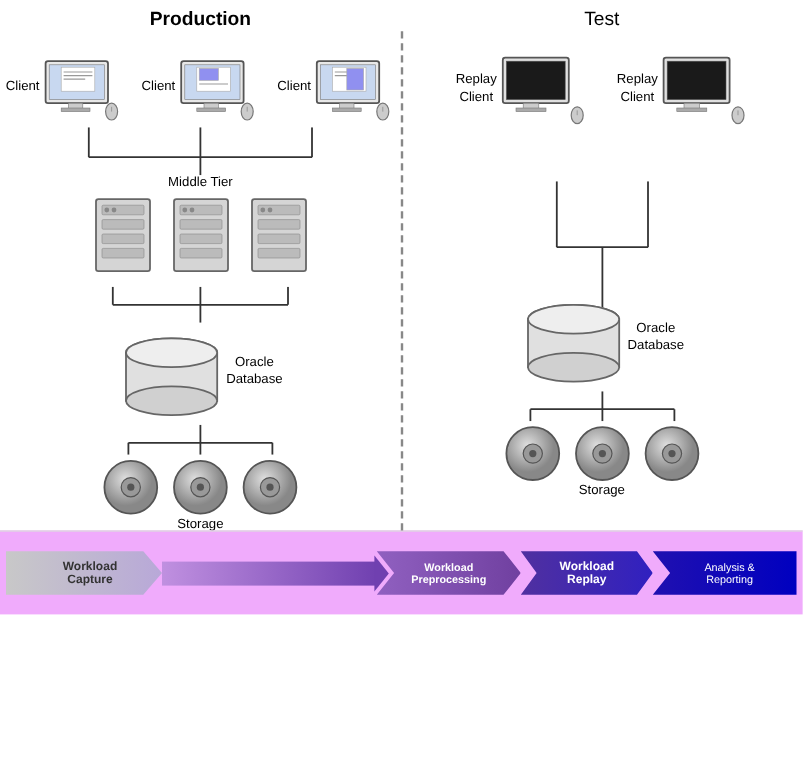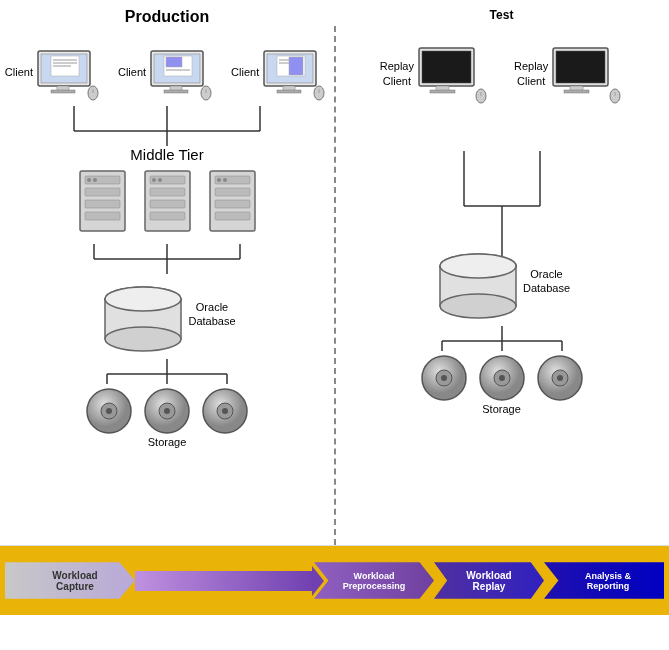--- a/index.html
+++ b/index.html
@@ -8,21 +8,21 @@
       height: 650px;
       background: #ffffff;
       font-family: Arial, sans-serif;
       font-size: 12px;
       overflow: hidden;
       position: relative;
     }
 
     .main-container {
       width: 669px;
-      height: 615px;
+      height: 512px;
       display: flex;
       flex-direction: column;
       position: relative;
     }
 
     .sections-row {
       display: flex;
       flex: 1;
       position: relative;
     }
@@ -163,21 +163,21 @@
 </head>
 <body>
 
 <div class="main-container">
 
   <div class="section-header-row">
     <div class="prod-header">
       <span style="font-size:16px; font-weight:bold;">Production</span>
     </div>
     <div class="test-header">
-      <span style="font-size:12px; font-weight:bold;">Test</span>
+      <span style="font-size:16px; font-weight:normal;">Test</span>
     </div>
   </div>
 
   <div class="sections-row" style="position:relative; height:530px;">
 
     <div class="divider"></div>
 
     <div class="production-side" style="position:absolute; left:0; top:0; width:334px; height:530px;">
 
       <div class="clients-row" style="margin-top:10px;">
@@ -233,21 +233,21 @@
 
       <svg width="280" height="40" style="display:block; margin: 0 auto;">
 
         <line x1="47" y1="0" x2="47" y2="25" stroke="#333" stroke-width="1.5"></line>
         <line x1="140" y1="0" x2="140" y2="25" stroke="#333" stroke-width="1.5"></line>
         <line x1="233" y1="0" x2="233" y2="25" stroke="#333" stroke-width="1.5"></line>
         <line x1="47" y1="25" x2="233" y2="25" stroke="#333" stroke-width="1.5"></line>
         <line x1="140" y1="25" x2="140" y2="40" stroke="#333" stroke-width="1.5"></line>
       </svg>
 
-      <div style="text-align:right; font-size:15px; margin-bottom:3px;">Middle Tier</div>
+      <div style="text-align:right; font-size:11px; margin-bottom:3px;">Middle Tier</div>
 
       <div class="middle-servers-row">
 
         <svg width="55" height="75" viewBox="0 0 55 75">
           <rect x="5" y="5" width="45" height="60" rx="2" fill="#d5d5d5" stroke="#666" stroke-width="1.5"></rect>
           <rect x="10" y="10" width="35" height="8" rx="1" fill="#bbb" stroke="#888" stroke-width="0.5"></rect>
           <circle cx="14" cy="14" r="2" fill="#888"></circle>
           <circle cx="20" cy="14" r="2" fill="#888"></circle>
           <rect x="10" y="22" width="35" height="8" rx="1" fill="#bbb" stroke="#888" stroke-width="0.5"></rect>
           <rect x="10" y="34" width="35" height="8" rx="1" fill="#bbb" stroke="#888" stroke-width="0.5"></rect>
@@ -454,37 +454,37 @@
               </radialGradient>
             </defs>
           </svg>
         </div>
       </div>
 
     </div>
 
   </div>
 
-  <div class="bottom-banner" style="background:#eab308; border-top:1px solid #ddd; padding: 5px 5px; gap:0px; position:relative; height:70px;">
+  <div class="bottom-banner" style="background:#f0abfc; border-top:1px solid #ddd; padding: 5px 5px; gap:0px; position:relative; height:70px;">
 
     <div class="arrow-shape" style="background: linear-gradient(90deg, #c8c8c8, #b8a8d8); clip-path: polygon(0% 15%, 88% 15%, 100% 50%, 88% 85%, 0% 85%); width:130px; height:52px; font-size:10px; font-weight:bold; text-align:center; display:flex; align-items:center; justify-content:center; color:#333; flex-shrink:0;">
       <span style="padding-left:10px;">Workload<br>Capture</span>
     </div>
 
     <div style="flex:1; height:20px; background: linear-gradient(90deg, #c090e0, #7040b0); align-self:center; position:relative; min-width:80px;">
       <div style="position:absolute; right:-10px; top:-5px; width:0; height:0; border-top: 15px solid transparent; border-bottom: 15px solid transparent; border-left: 12px solid #7040b0; z-index:2;"></div>
     </div>
 
     <div class="arrow-shape" style="background: linear-gradient(90deg, #9060c0, #7040a0); clip-path: polygon(0% 15%, 88% 15%, 100% 50%, 88% 85%, 0% 85%, 12% 50%); width:120px; height:52px; font-size:9px; font-weight:bold; text-align:center; display:flex; align-items:center; justify-content:center; color:white; flex-shrink:0;">
       <span>Workload<br>Preprocessing</span>
     </div>
 
     <div class="arrow-shape" style="background: linear-gradient(90deg, #5030a0, #3020c0); clip-path: polygon(0% 15%, 88% 15%, 100% 50%, 88% 85%, 0% 85%, 12% 50%); width:110px; height:52px; font-size:10px; font-weight:bold; text-align:center; display:flex; align-items:center; justify-content:center; color:white; flex-shrink:0;">
       <span>Workload<br>Replay</span>
     </div>
 
-    <div class="arrow-shape" style="background: linear-gradient(90deg, #2010b0, #0000c0); clip-path: polygon(0% 15%, 100% 15%, 100% 85%, 0% 85%, 12% 50%); width:120px; height:52px; font-size:9px; font-weight:bold; text-align:center; display:flex; align-items:center; justify-content:center; color:white; flex-shrink:0;">
+    <div class="arrow-shape" style="background: linear-gradient(90deg, #2010b0, #0000c0); clip-path: polygon(0% 15%, 100% 15%, 100% 85%, 0% 85%, 12% 50%); width:120px; height:52px; font-size:9px; font-weight:normal; text-align:center; display:flex; align-items:center; justify-content:center; color:white; flex-shrink:0;">
       <span style="padding-left:8px;">Analysis &amp;<br>Reporting</span>
     </div>
 
   </div>
 
 </div>
 
 </body></html>

